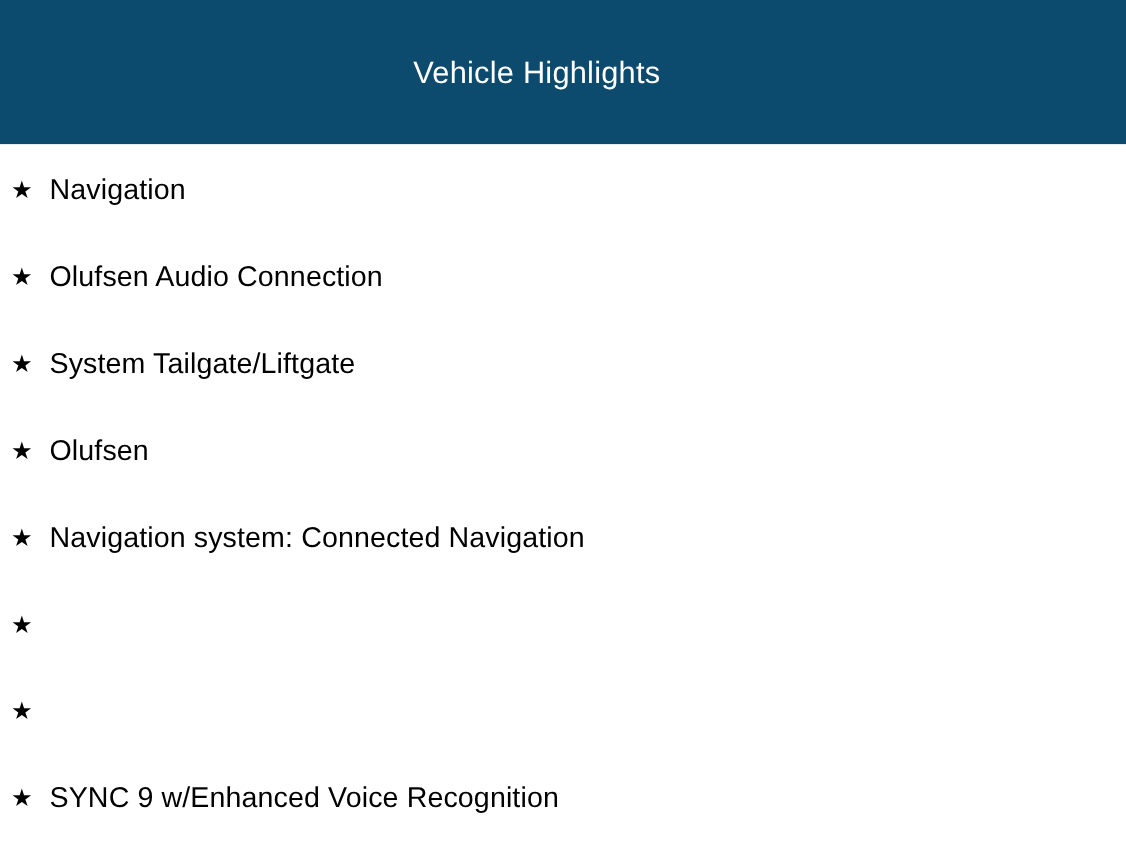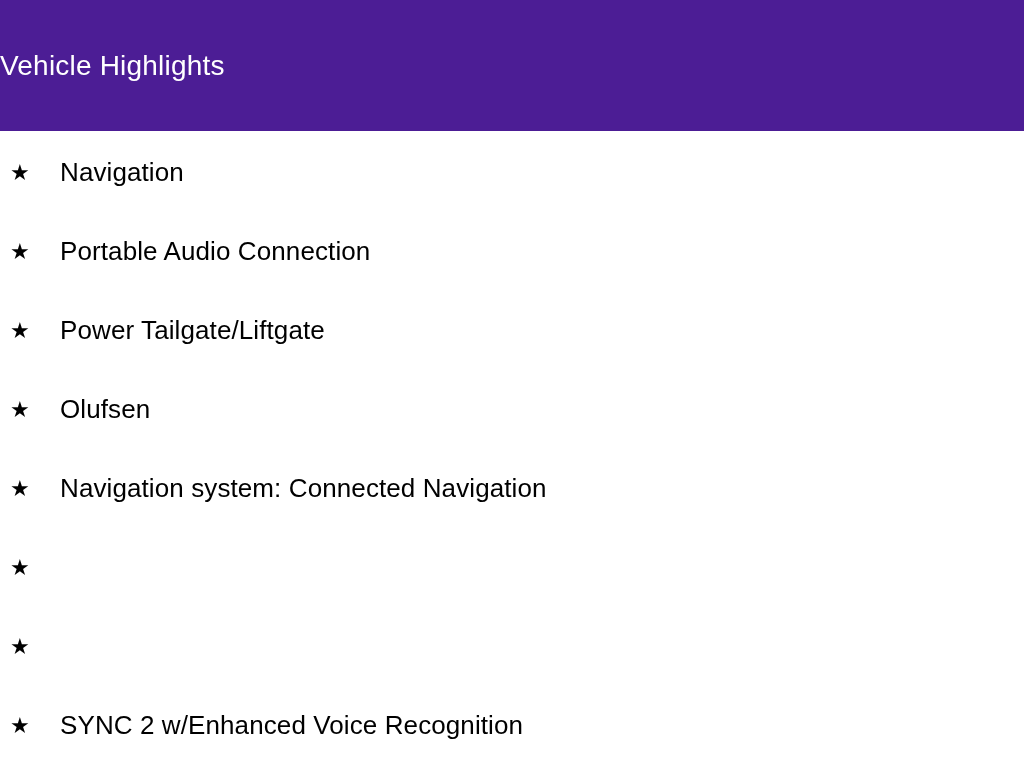--- a/index.html
+++ b/index.html
@@ -7,24 +7,24 @@
     padding: 0;
     background: #ffffff;
     width: 1024px;
     height: 768px;
     overflow: hidden;
     font-family: "Liberation Sans", sans-serif;
   }
   .header {
     width: 100%;
     height: 131px;
-    background: #4c1d95;
+    background: #0c4a6e;
     display: flex;
     align-items: center;
-    justify-content: flex-start;
+    justify-content: center;
     box-sizing: border-box;
     padding-right: 48px;
   }
   .header-title {
     color: #ffffff;
     font-size: 28px;
     font-weight: 400;
     letter-spacing: 0.2px;
   }
   .highlights-list {
@@ -41,45 +41,45 @@
     color: #000000;
     font-size: 22px;
     line-height: 1;
     width: 24px;
     flex: 0 0 24px;
     text-align: left;
   }
   .label {
     color: #000000;
     font-size: 26px;
-    margin-left: 26px;
+    margin-left: 11px;
     letter-spacing: 0.1px;
   }
 </style>
 </head>
 <body>
 
 <div class="header">
   <div class="header-title">Vehicle Highlights</div>
 </div>
 
 <div class="highlights-list" id="highlights-list">
   <div class="item">
     <span class="star">★</span>
     <span class="label">Navigation</span>
   </div>
 
   <div class="item">
     <span class="star">★</span>
-    <span class="label">Portable Audio Connection</span>
+    <span class="label">Olufsen Audio Connection</span>
   </div>
 
   <div class="item">
     <span class="star">★</span>
-    <span class="label">Power Tailgate/Liftgate</span>
+    <span class="label">System Tailgate/Liftgate</span>
   </div>
 
   <div class="item">
     <span class="star">★</span>
     <span class="label">Olufsen</span>
   </div>
 
   <div class="item">
     <span class="star">★</span>
     <span class="label">Navigation system: Connected Navigation</span>
@@ -88,15 +88,15 @@
   <div class="item">
     <span class="star">★</span>
   </div>
 
   <div class="item">
     <span class="star">★</span>
   </div>
 
   <div class="item">
     <span class="star">★</span>
-    <span class="label">SYNC 2 w/Enhanced Voice Recognition</span>
+    <span class="label">SYNC 9 w/Enhanced Voice Recognition</span>
   </div>
 </div>
 
 </body></html>

